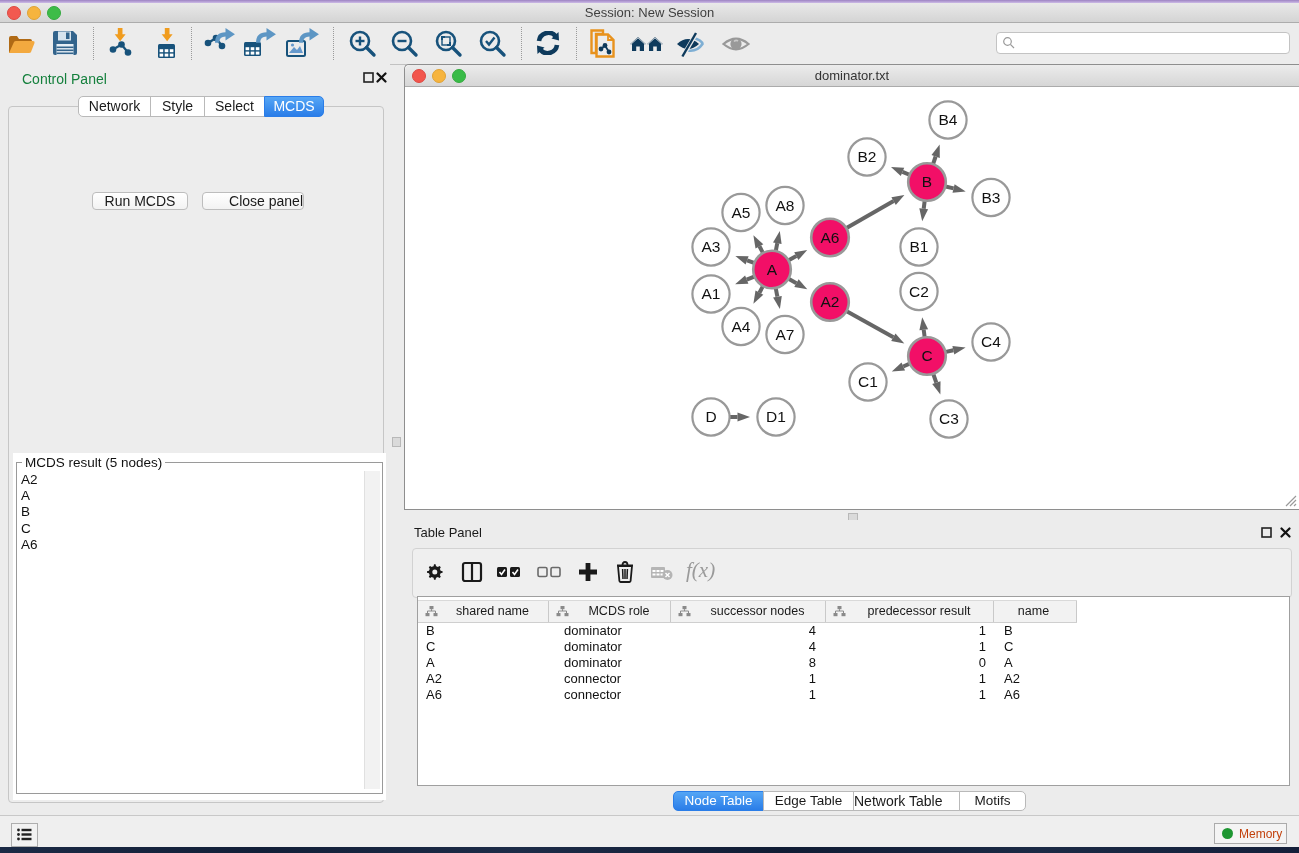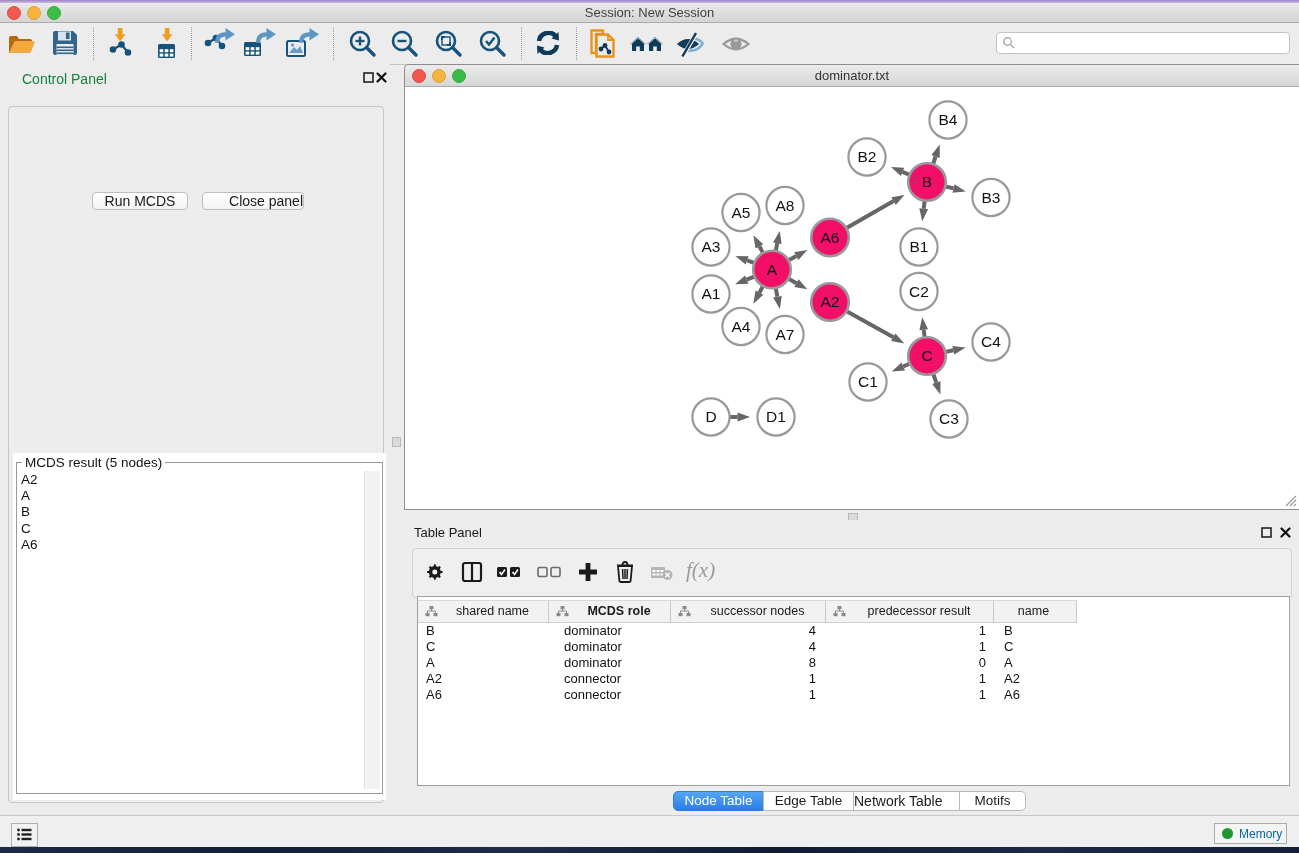--- a/index.html
+++ b/index.html
@@ -155,20 +155,26 @@
   <div class="abs" style="left:22px;top:7px;font-size:14px;color:#15803d">Control Panel</div>
   <svg class="abs" style="left:363px;top:8px" width="11" height="11" viewBox="0 0 11 11">
       <rect x="1" y="1" width="9" height="9" fill="none" stroke="#222" stroke-width="1.6"></rect>
     </svg>
   <svg class="abs" style="left:376px;top:8px" width="11" height="11" viewBox="0 0 11 11">
       <path d="M1.5 1.5 L9.5 9.5 M9.5 1.5 L1.5 9.5" stroke="#111" stroke-width="2.2" stroke-linecap="round"></path>
     </svg>
 
   <div class="abs" style="left:8px;top:42px;width:374px;height:695px;background:#ededed;border:1px solid #c6c6c6;border-radius:4px"></div>
 
+  <div class="abs" style="left:78px;top:32px;width:244px;height:21px">
+    <div class="abs" style="left:0;top:0;width:71px;height:19px;background:#fff;border:1px solid #b9b9b9;border-radius:5px 0 0 5px;font-size:14px;color:#1a1a1a;text-align:center;line-height:19px">Network</div>
+    <div class="abs" style="left:72px;top:0;width:53px;height:19px;background:#fff;border:1px solid #b9b9b9;font-size:14px;color:#1a1a1a;text-align:center;line-height:19px">Style</div>
+    <div class="abs" style="left:126px;top:0;width:59px;height:19px;background:#fff;border:1px solid #b9b9b9;font-size:14px;color:#1a1a1a;text-align:center;line-height:19px">Select</div>
+    <div class="abs" style="left:186px;top:0;width:58px;height:19px;background:linear-gradient(180deg,#55a6f5,#2a7de8);border:1px solid #2a7de8;border-radius:0 5px 5px 0;font-size:14px;color:#fff;text-align:center;line-height:19px">MCDS</div>
+  </div>
 
 
 
   <div class="abs" style="left:92px;top:128px;width:94px;height:16px;background:linear-gradient(180deg,#ffffff,#f2f2f2);border:1px solid #bdbdbd;border-radius:4px;font-size:14px;color:#1a1a1a;text-align:center;line-height:16px">Run MCDS</div>
   <div class="abs" style="left:202px;top:128px;width:100px;height:16px;background:linear-gradient(180deg,#ffffff,#f2f2f2);border:1px solid #bdbdbd;border-radius:4px;font-size:14px;color:#1a1a1a;text-align:right;line-height:16px">Close panel</div>
 
   <div class="abs" style="left:13px;top:389px;width:373px;height:347px;background:#fff"></div>
 
   <div class="abs" style="left:16px;top:398px;width:365px;height:330px;border:1px solid #9a9a9a">
     <div class="abs" style="left:5px;top:-8px;background:#fff;padding:0 3px;font-size:13.5px;color:#111">MCDS result (5 nodes)</div>
@@ -333,21 +339,21 @@
     <div class="abs" style="left:0;top:3px;width:659px;height:21px;background:#f2f2f2;border-top:1px solid #d9d9d9;border-bottom:1px solid #cfcfcf">
       <div class="abs" style="left:0px;top:0;width:130px;height:21px;border-right:1px solid #c9c9c9;">
 <svg width="13" height="11" viewBox="0 0 13 11" style="position:absolute;left:7px;top:5px">
             <rect x="4.5" y="0" width="4" height="3.2" fill="#8a8a8a"></rect>
             <rect x="0.5" y="7" width="4" height="3.2" fill="#8a8a8a"></rect>
             <rect x="8.5" y="7" width="4" height="3.2" fill="#8a8a8a"></rect>
             <path d="M6.5 3.2 L6.5 5 M2.5 7 L2.5 5 L10.5 5 L10.5 7" fill="none" stroke="#8a8a8a" stroke-width="1"></path>
           </svg>
 <div class="abs" style="left:24px;top:3px;width:101px;text-align:center;font-size:12.5px;color:#1a1a1a">shared name</div>
 </div>
-<div class="abs" style="left:131px;top:0;width:121px;height:21px;border-right:1px solid #c9c9c9;font-weight:bold;">
+<div class="abs" style="left:131px;top:0;width:121px;height:21px;border-right:1px solid #c9c9c9;">
 <svg width="13" height="11" viewBox="0 0 13 11" style="position:absolute;left:7px;top:5px">
             <rect x="4.5" y="0" width="4" height="3.2" fill="#8a8a8a"></rect>
             <rect x="0.5" y="7" width="4" height="3.2" fill="#8a8a8a"></rect>
             <rect x="8.5" y="7" width="4" height="3.2" fill="#8a8a8a"></rect>
             <path d="M6.5 3.2 L6.5 5 M2.5 7 L2.5 5 L10.5 5 L10.5 7" fill="none" stroke="#8a8a8a" stroke-width="1"></path>
           </svg>
 <div class="abs" style="left:24px;top:3px;width:92px;text-align:center;font-size:12.5px;color:#1a1a1a">MCDS role</div>
 </div>
 <div class="abs" style="left:253px;top:0;width:154px;height:21px;border-right:1px solid #c9c9c9;">
 <svg width="13" height="11" viewBox="0 0 13 11" style="position:absolute;left:7px;top:5px">
@@ -420,17 +426,17 @@
   <div class="abs" style="left:11px;top:7px;width:25px;height:22px;background:#f2f2f2;border:1px solid #aeaeae">
     <svg width="15" height="13" viewBox="0 0 15 13" style="position:absolute;left:5px;top:4px">
       <circle cx="1.5" cy="2" r="1.4" fill="#222"></circle>
         <rect x="4.5" y="0.8" width="10" height="2.4" fill="#222"></rect>
       <circle cx="1.5" cy="6.5" r="1.4" fill="#222"></circle>
         <rect x="4.5" y="5.3" width="10" height="2.4" fill="#222"></rect>
       <circle cx="1.5" cy="11" r="1.4" fill="#222"></circle>
         <rect x="4.5" y="9.8" width="10" height="2.4" fill="#222"></rect>
     </svg>
   </div>
-  <div class="abs" style="left:1214px;top:7px;width:73px;height:21px;background:#f4f4f4;border:1px solid #ababab;font-size:12px;color:#0369a1;text-align:left;line-height:21px;padding-left:24px;box-sizing:border-box">Memory</div>
+  <div class="abs" style="left:1214px;top:7px;width:73px;height:21px;background:#f4f4f4;border:1px solid #ababab;font-size:12px;color:#c2410c;text-align:left;line-height:21px;padding-left:24px;box-sizing:border-box">Memory</div>
   <div class="abs" style="left:1222px;top:12px;width:11px;height:11px;border-radius:50%;background:#1e9632"></div>
 </div>
 
 <div class="abs" style="left:0;top:847px;width:1299px;height:6px;background:linear-gradient(90deg,#1b2a45,#121f38 20%,#1d2c48 40%,#101c34 60%,#1b2a45 80%,#141f3a)"></div>
 
 </body></html>

